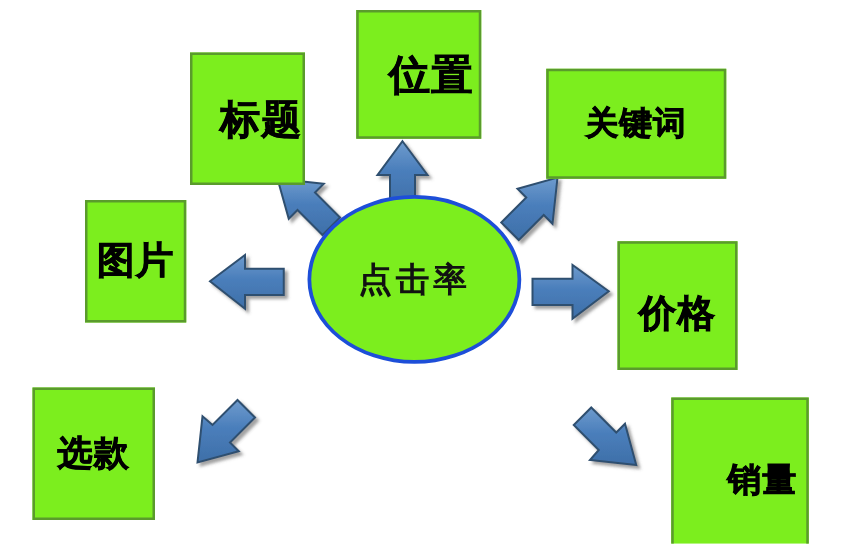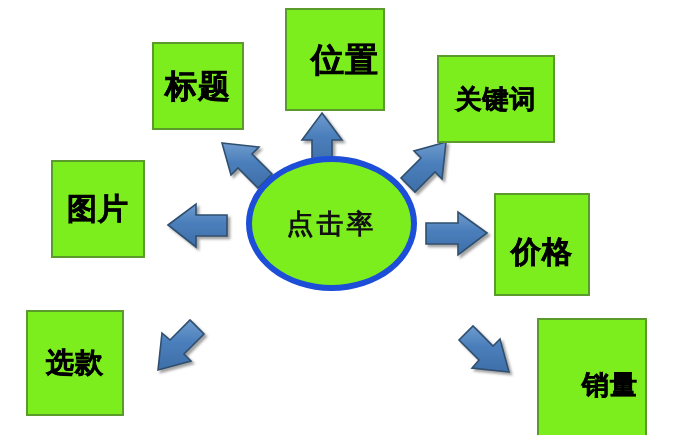--- a/index.html
+++ b/index.html
@@ -28,21 +28,21 @@
     color: #000000;
     font-weight: bold;
     letter-spacing: 1px;
     line-height: 1;
     white-space: nowrap;
     -webkit-text-stroke: 0.6px #000;
   }
   .hub {
     position: absolute;
     background: #7CEE1E;
-    border: 6px solid #1d4ed8;
+    border: 3px solid #1d4ed8;
     border-radius: 50%;
     box-sizing: border-box;
     display: flex;
     align-items: center;
     justify-content: center;
   }
   .hub-label {
     color: #111111;
     font-weight: bold;
     font-size: 27px;
@@ -57,24 +57,24 @@
     pointer-events: none;
   }
   .arrow-shape {
     fill: url(#arrowGrad);
     stroke: #2F4F6F;
     stroke-width: 1.6;
     stroke-linejoin: miter;
   }
 
   
-  #box-biaoti   { left: 152px; top: 42px;  width: 92px;  height: 88px; }
+  #box-biaoti   { left: 152px; top: 42px;  width: 92px;  height: 106px; justify-content: flex-end; }
   #box-weizhi   { left: 285px; top: 8px;   width: 100px; height: 103px; padding-left: 20px; }
-  #box-guanjian { left: 437px; top: 55px;  width: 118px; height: 88px; align-items: center; }
-  #box-tupian   { left: 51px;  top: 160px; width: 94px;  height: 98px; }
+  #box-guanjian { left: 437px; top: 55px;  width: 144px; height: 88px; align-items: center; }
+  #box-tupian   { left: 68px;  top: 160px; width: 81px;  height: 98px; }
   #box-jiage    { left: 494px; top: 193px; width: 96px;  height: 103px; }
   #box-xuankuan { left: 26px;  top: 310px; width: 98px;  height: 106px; }
   #box-xiaoliang{ left: 537px; top: 318px; width: 110px; height: 132px; padding-left: 36px; }
 
   #box-biaoti   .node-label { font-size: 32px; }
   #box-weizhi   .node-label { font-size: 33px; }
   #box-guanjian .node-label { font-size: 26px; }
   #box-tupian   .node-label { font-size: 30px; }
   #box-jiage    .node-label { font-size: 30px; margin-top: 15px; }
   #box-xuankuan .node-label { font-size: 28px; }

